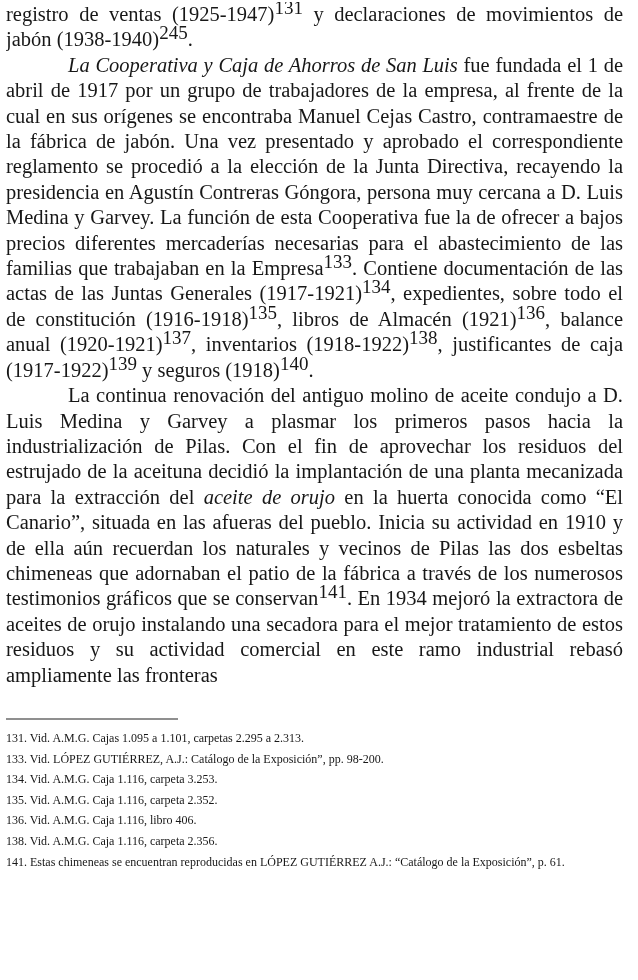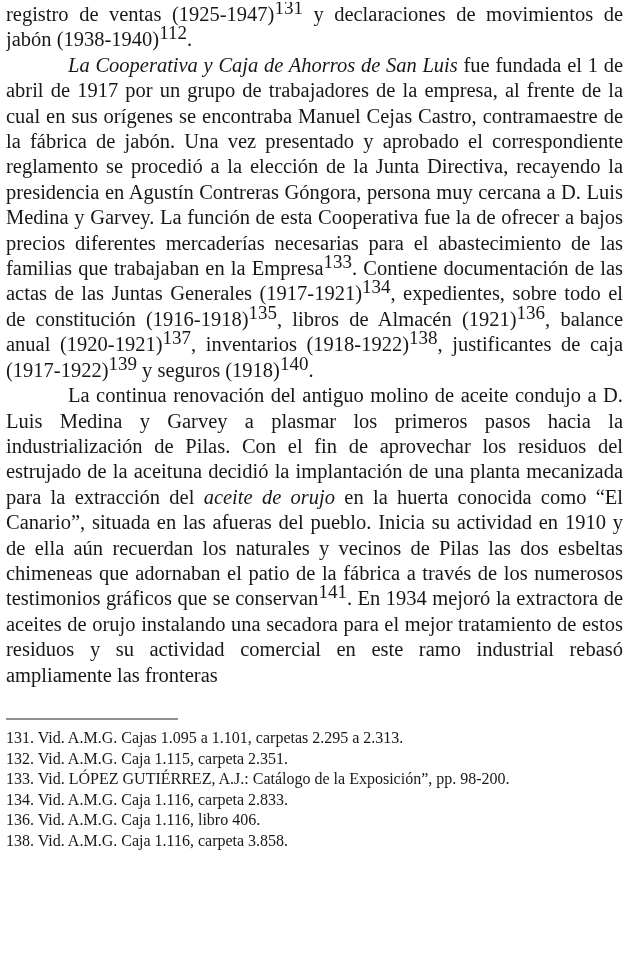--- a/index.html
+++ b/index.html
@@ -49,43 +49,44 @@
     left: 6px;
     width: 617px;
   }
   .footnote-rule {
     border: none;
     border-top: 2px solid var(--rule);
     width: 172px;
     margin: 5px 0 8px 0;
   }
   .footnotes {
-    font-size: 16px;
+    font-size: 12px;
     line-height: 20.6px;
     text-align: justify;
     font-family: Liberation Serif, serif;
   }
   .footnote { margin: 0; }
 </style>
 </head>
 <body>
 
 <div class="page">
 
   <main class="body-text">
-    <p class="para"><span>registro de ventas (1925-1947)</span><sup>131</sup><span> y declaraciones de movimientos de jabón (1938-1940)</span><sup>112</sup><span>.</span></p>
+    <p class="para"><span>registro de ventas (1925-1947)</span><sup>131</sup><span> y declaraciones de movimientos de jabón (1938-1940)</span><sup>245</sup><span>.</span></p>
     <p class="para indent"><span class="bi">La Cooperativa y Caja de Ahorros de San Luis</span><span> fue fundada el 1 de abril de 1917 por un grupo de trabajadores de la empresa, al frente de la cual en sus orígenes se encontraba Manuel Cejas Castro, contramaestre de la fábrica de jabón. Una vez presentado y aprobado el correspondiente reglamento se procedió a la elección de la Junta Directiva, recayendo la presidencia en Agustín Contreras Góngora, persona muy cercana a D. Luis Medina y Garvey. La función de esta Cooperativa fue la de ofrecer a bajos precios diferentes mercaderías necesarias para el abastecimiento de las familias que trabajaban en la Empresa</span><sup>133</sup><span>. Contiene documentación de las actas de las Juntas Generales (1917-1921)</span><sup>134</sup><span>, expedientes, sobre todo el de constitución (1916-1918)</span><sup>135</sup><span>, libros de Almacén (1921)</span><sup>136</sup><span>, balance anual (1920-1921)</span><sup>137</sup><span>, inventarios (1918-1922)</span><sup>138</sup><span>, justificantes de caja (1917-1922)</span><sup>139</sup><span> y seguros (1918)</span><sup>140</sup><span>.</span></p>
     <p class="para indent"><span>La continua renovación del antiguo molino de aceite condujo a D. Luis Medina y Garvey a plasmar los primeros pasos hacia la industrialización de Pilas. Con el fin de aprovechar los residuos del estrujado de la aceituna decidió la implantación de una planta mecanizada para la extracción del </span><span class="bi">aceite de orujo</span><span> en la huerta conocida como “El Canario”, situada en las afueras del pueblo. Inicia su actividad en 1910 y de ella aún recuerdan los naturales y vecinos de Pilas las dos esbeltas chimeneas que adornaban el patio de la fábrica a través de los numerosos testimonios gráficos que se conservan</span><sup>141</sup><span>. En 1934 mejoró la extractora de aceites de orujo instalando una secadora para el mejor tratamiento de estos residuos y su actividad comercial en este ramo industrial rebasó ampliamente las fronteras</span></p>
   </main>
 
   <div class="footer-area">
     <hr class="footnote-rule">
     <section class="footnotes">
       <div class="footnote">131. Vid. A.M.G. Cajas 1.095 a 1.101, carpetas 2.295 a 2.313.</div>
-      <div class="footnote">132. Vid. A.M.G. Caja 1.115, carpeta 2.351.</div>
       <div class="footnote">133. Vid. LÓPEZ GUTIÉRREZ, A.J.: Catálogo de la Exposición”, pp. 98-200.</div>
-      <div class="footnote">134. Vid. A.M.G. Caja 1.116, carpeta 2.833.</div>
+      <div class="footnote">134. Vid. A.M.G. Caja 1.116, carpeta 3.253.</div>
+      <div class="footnote">135. Vid. A.M.G. Caja 1.116, carpeta 2.352.</div>
       <div class="footnote">136. Vid. A.M.G. Caja 1.116, libro 406.</div>
-      <div class="footnote">138. Vid. A.M.G. Caja 1.116, carpeta 3.858.</div>
+      <div class="footnote">138. Vid. A.M.G. Caja 1.116, carpeta 2.356.</div>
+      <div class="footnote">141. Estas chimeneas se encuentran reproducidas en LÓPEZ GUTIÉRREZ A.J.: “Catálogo de la Exposición”, p. 61.</div>
     </section>
   </div>
 
 </div>
 
 </body></html>

